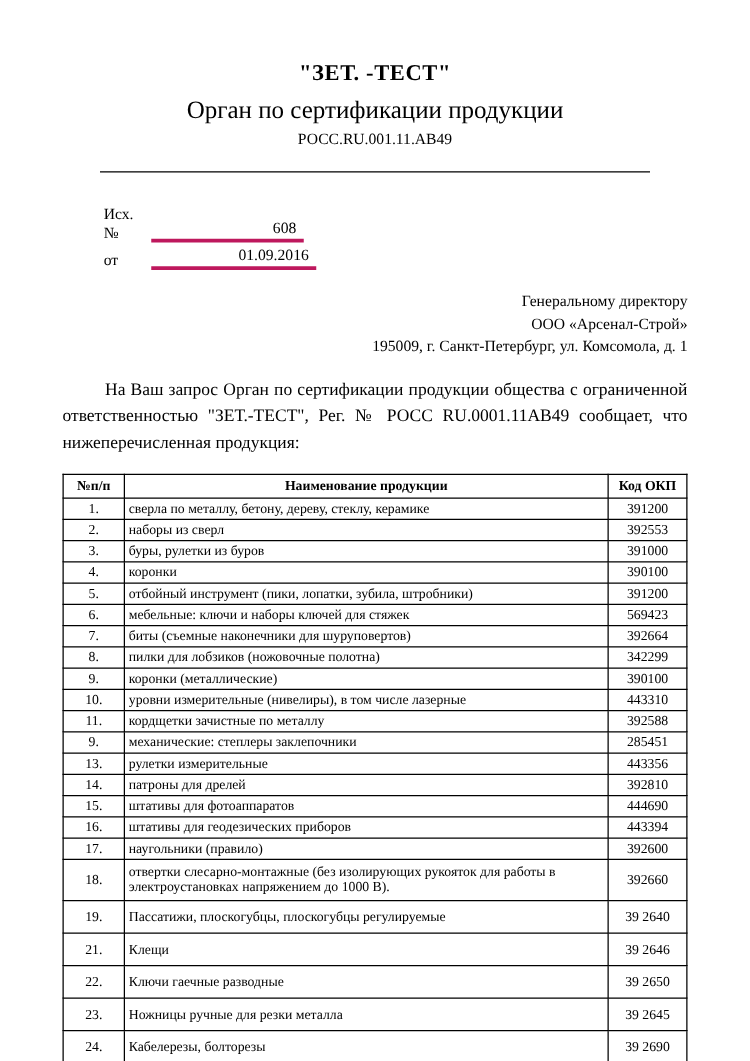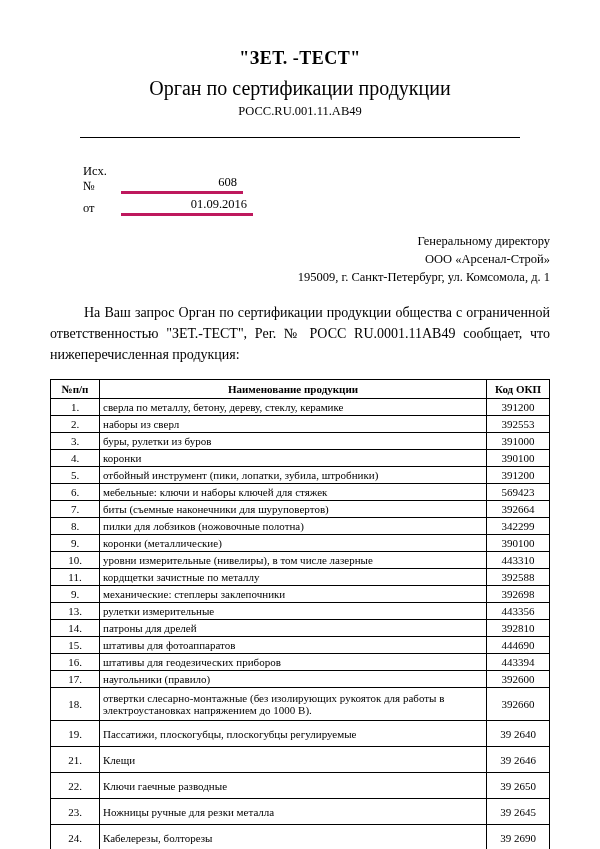--- a/index.html
+++ b/index.html
@@ -219,21 +219,21 @@
             <td class="code">443310</td>
           </tr>
           <tr>
             <td class="num">11.</td>
             <td class="name">кордщетки зачистные по металлу</td>
             <td class="code">392588</td>
           </tr>
           <tr>
             <td class="num">9.</td>
             <td class="name">механические: степлеры заклепочники</td>
-            <td class="code">392698</td>
+            <td class="code">285451</td>
           </tr>
           <tr>
             <td class="num">13.</td>
             <td class="name">рулетки измерительные</td>
             <td class="code">443356</td>
           </tr>
           <tr>
             <td class="num">14.</td>
             <td class="name">патроны для дрелей</td>
             <td class="code">392810</td>

